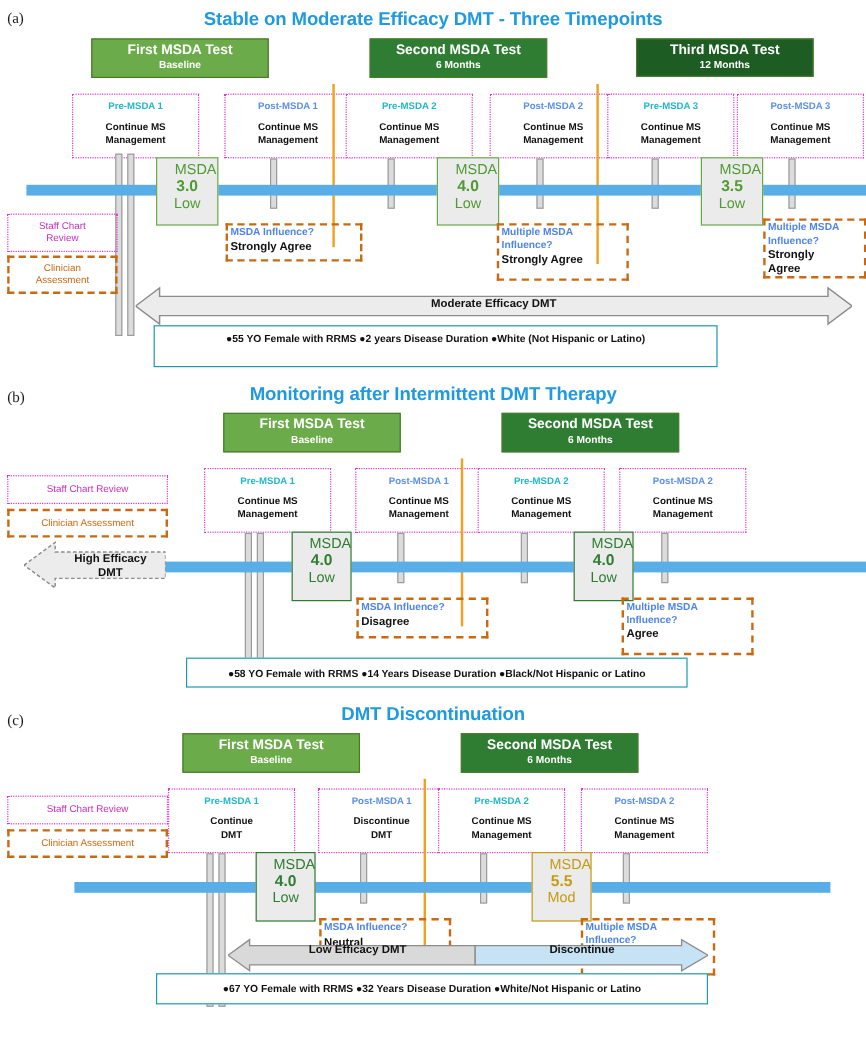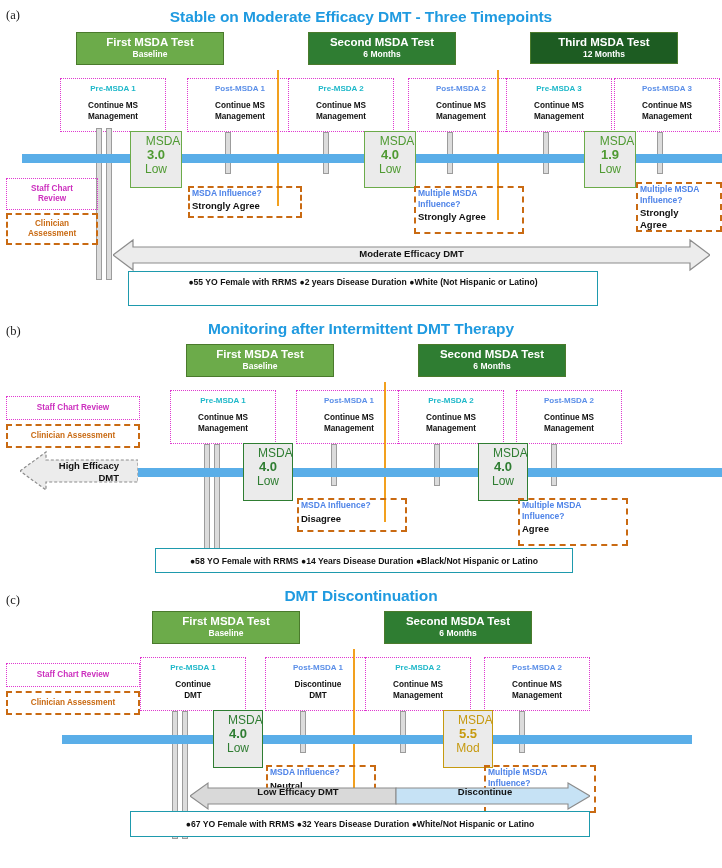--- a/index.html
+++ b/index.html
@@ -46,21 +46,21 @@
   .infl-box{position:absolute;box-sizing:border-box;border:2px dashed #c96a12;
             background:transparent;}
   .infl-q{position:absolute;font-size:8.5px;font-weight:bold;color:#4f84e8;line-height:10.5px;}
   .infl-a{position:absolute;font-size:9.5px;font-weight:bold;color:#111;line-height:12px;}
 
   
   .leg{position:absolute;box-sizing:border-box;text-align:center;
        display:flex;align-items:center;justify-content:center;}
   .leg.staff{border:1.6px dotted #e038d0;color:#cc2fbe;}
   .leg.clin{border:2px dashed #c96a12;color:#c96a12;}
-  .leg span{font-size:8.2px;font-weight:bold;line-height:10px;}
+  .leg span{font-size:8.2px;font-weight:normal;line-height:10px;}
 
   
   .arrow-wrap{position:absolute;}
   .arrow-wrap svg{display:block;}
   .arrow-lbl{position:absolute;font-size:9.5px;font-weight:bold;color:#111;
              text-align:center;line-height:12px;}
 
   
   .pat{position:absolute;box-sizing:border-box;border:1.6px solid #1e9aad;background:#fff;}
   .pat .row{font-size:8.6px;font-weight:bold;color:#111;line-height:12px;}
@@ -135,21 +135,21 @@
     <div class="l2">3.0</div>
     <div class="l3">Low</div>
   </div>
   <div class="msda green-light" style="left:364px;top:131px;width:52px;height:57px;">
     <div class="l1">MSDA</div>
     <div class="l2">4.0</div>
     <div class="l3">Low</div>
   </div>
   <div class="msda green-light" style="left:584px;top:131px;width:52px;height:57px;">
     <div class="l1">MSDA</div>
-    <div class="l2">1.9</div>
+    <div class="l2">3.5</div>
     <div class="l3">Low</div>
   </div>
 
   <div class="infl-box" style="left:188px;top:186px;width:114px;height:32px;"></div>
   <div class="infl-q" style="left:192px;top:188px;width:110px;white-space:pre-line;">MSDA Influence?</div>
   <div class="infl-a" style="left:192px;top:200px;width:112px;">Strongly Agree</div>
 
   <div class="infl-box" style="left:414px;top:186px;width:110px;height:48px;"></div>
   <div class="infl-q" style="left:418px;top:188px;width:104px;white-space:pre-line;">Multiple MSDA
 Influence?</div>
@@ -251,21 +251,21 @@
   </div>
   <div class="leg clin" style="left:6px;top:114px;width:134px;height:24px;">
     <span>Clinician Assessment</span>
   </div>
 
   <div class="arrow-wrap" style="left:20px;top:140px;">
     <svg width="118" height="42" viewBox="0 0 118 42">
       <polygon points="0,21 26,2 26,10 118,10 118,32 26,32 26,40" fill="#ececec" stroke="#8c8c8c" stroke-width="1.2" stroke-dasharray="3,2"></polygon>
     </svg>
   </div>
-  <div class="arrow-lbl" style="left:19px;top:150px;width:100px;white-space:pre-line;text-align:right;">High Efficacy
+  <div class="arrow-lbl" style="left:42px;top:150px;width:100px;white-space:pre-line;">High Efficacy
 DMT</div>
 
   <div class="pat" style="left:155px;top:238px;width:418px;height:25px;display:flex;align-items:center;justify-content:center;">
     <div class="row">●58 YO Female with RRMS     ●14 Years Disease Duration     ●Black/Not Hispanic or Latino</div>
   </div>
 </div>
 
 <div class="panel" style="top:575px;height:293px;">
   <div class="panel-letter" style="left:6px;top:18px;">(c)</div>
   <div class="panel-title" style="top:12px;">DMT Discontinuation</div>

